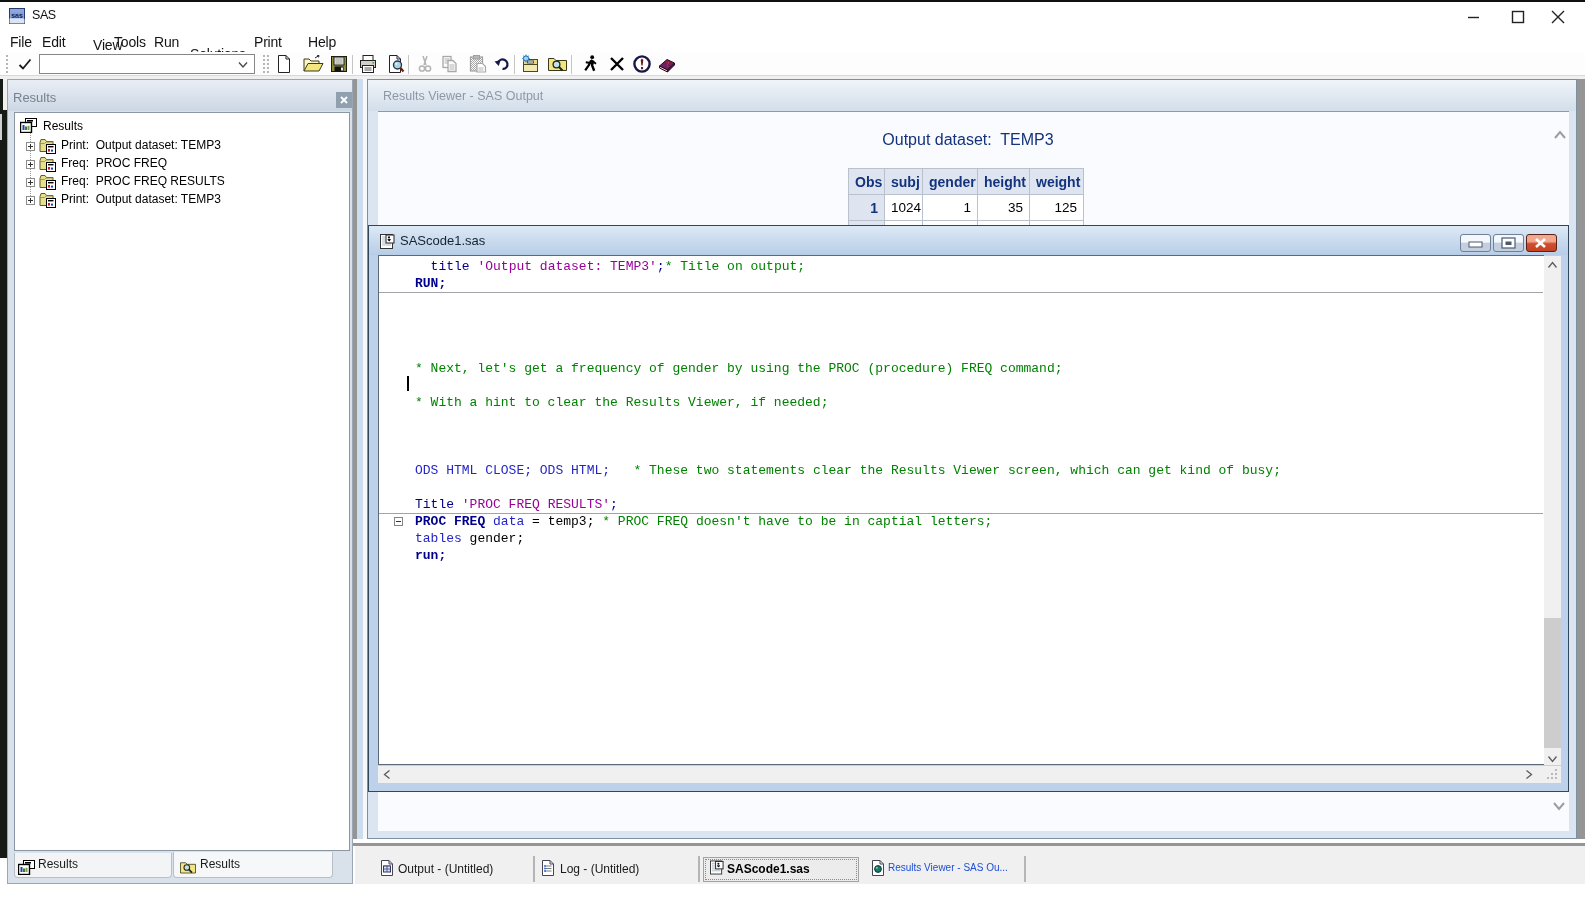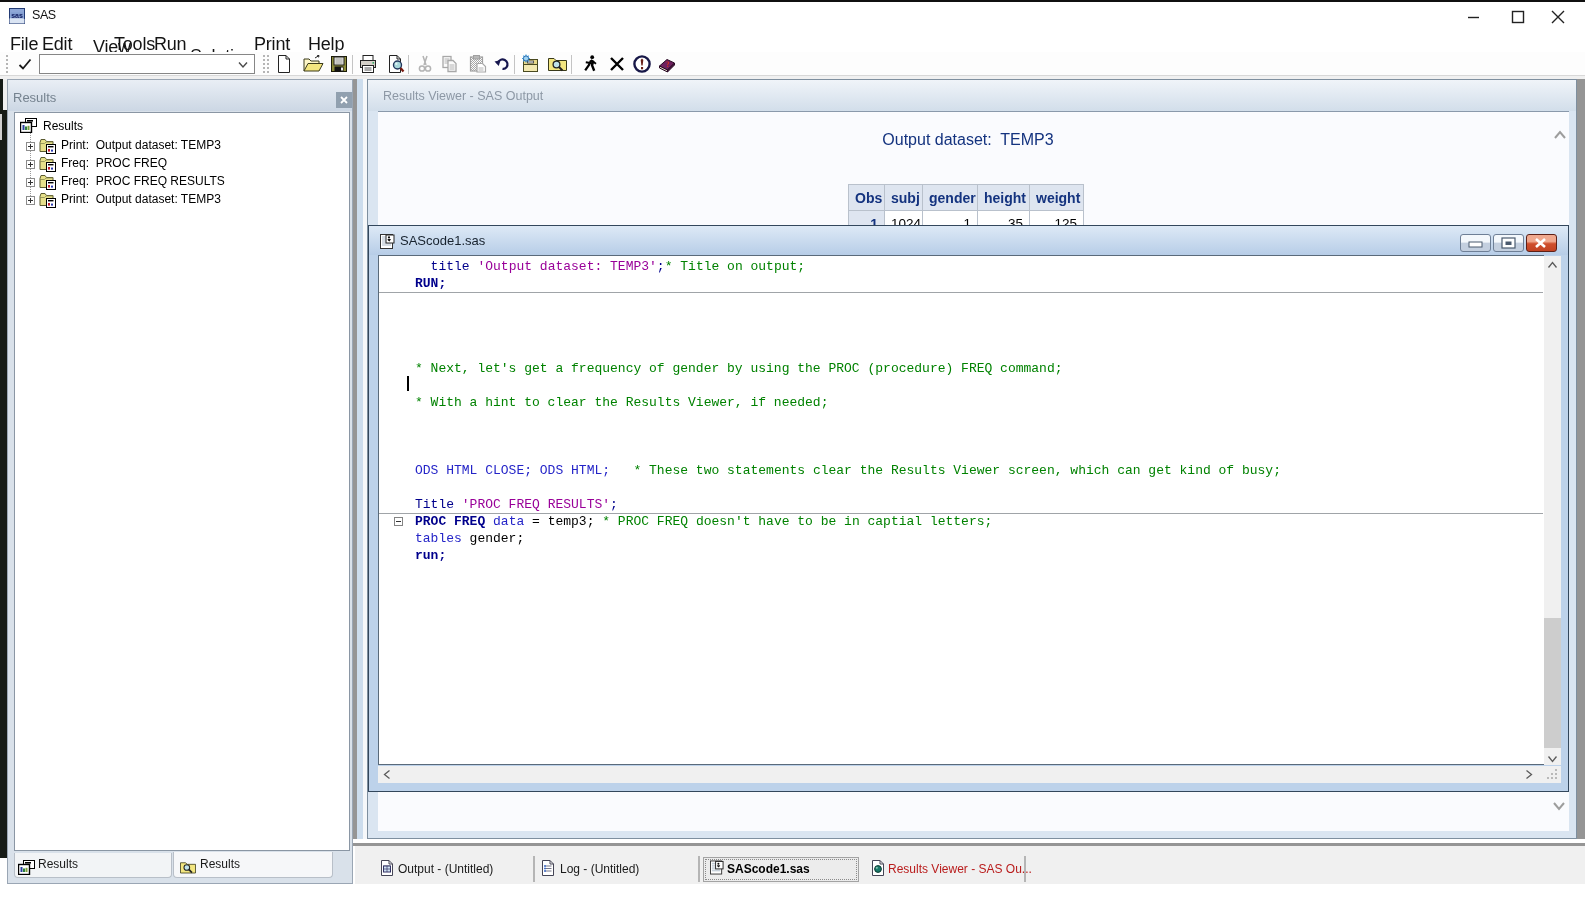--- a/index.html
+++ b/index.html
@@ -58,21 +58,21 @@
     </svg>
     <div class="abs" style="left:32px;top:6px;font-size:12.5px;letter-spacing:-0.4px;color:#111;">SAS</div>
 
     <svg class="abs" style="left:1462px;top:4px;" width="120" height="22" viewBox="0 0 120 22">
       <path d="M6 11.5 H17" stroke="#222" stroke-width="1.4" fill="none"></path>
       <rect x="50.5" y="5.5" width="11" height="11" fill="none" stroke="#222" stroke-width="1.4"></rect>
       <path d="M90 5 L102 17 M102 5 L90 17" stroke="#222" stroke-width="1.4" fill="none"></path>
     </svg>
   </div>
 
-  <div class="abs" style="left:0;top:30px;width:1436px;height:22px;background:#ffffff;font-size:18px;color:#141414;letter-spacing:-0.2px;">
+  <div class="abs" style="left:0;top:30px;width:1436px;height:22px;background:#ffffff;font-size:14px;color:#141414;letter-spacing:-0.2px;">
     <span class="abs" style="left:10px;top:4px;">File</span>
     <span class="abs" style="left:42px;top:4px;">Edit</span>
     <span class="abs" style="left:75px;top:7px;margin-left:18px;">View</span>
     <span class="abs" style="left:114px;top:4px;">Tools</span>
     <span class="abs" style="left:154px;top:4px;">Run</span>
     <span class="abs" style="left:190px;top:16px;text-decoration:underline;">Solutions</span>
     <span class="abs" style="left:254px;top:4px;">Print</span>
     <span class="abs" style="left:308px;top:4px;">Help</span>
   </div>
 
@@ -222,21 +222,21 @@
 
       <svg class="abs" style="left:1175px;top:17px;" width="14" height="12" viewBox="0 0 14 12">
           <path d="M2 9 L7 3 L12 9" stroke="#9d9d9d" stroke-width="2" fill="none"></path>
         </svg>
       <svg class="abs" style="left:1174px;top:688px;" width="14" height="12" viewBox="0 0 14 12">
           <path d="M2 3 L7 9 L12 3" stroke="#9d9d9d" stroke-width="2" fill="none"></path>
         </svg>
 
       <div class="abs" style="left:0;top:19px;width:1180px;text-align:center;font-size:16px;font-weight:normal;color:#14337f;">Output dataset:&nbsp; TEMP3</div>
 
-      <table class="abs" id="rvtab" style="left:470px;top:56px;border-collapse:collapse;table-layout:fixed;width:235px;font-size:14px;margin-top:16px;">
+      <table class="abs" id="rvtab" style="left:470px;top:56px;border-collapse:collapse;table-layout:fixed;width:235px;font-size:14px;">
         <colgroup>
             <col style="width:36px">
             <col style="width:38px">
             <col style="width:55px">
             <col style="width:52px">
             <col style="width:54px">
           </colgroup>
         <tbody>
             <tr>
           <th>Obs</th>
@@ -437,21 +437,21 @@
   </div>
 
   <div class="abs" id="winbar" style="left:355px;top:846px;width:1230px;height:38px;background:#f0f0f0;">
     <div class="abs" style="left:178px;top:10px;width:2px;height:26px;background:#b5b5b5;"></div>
     <div class="abs" style="left:343px;top:10px;width:2px;height:26px;background:#b5b5b5;"></div>
     <div class="abs" style="left:348px;top:11px;width:156px;height:25px;background:#ececec;border:1px solid #a3a3a3;outline:1px dotted #8a8a8a;outline-offset:-3px;"></div>
     <div class="abs" style="left:669px;top:10px;width:2px;height:26px;background:#b5b5b5;"></div>
     <div class="abs" style="left:43px;top:16px;font-size:12px;color:#1a1a1a;">Output - (Untitled)</div>
     <div class="abs" style="left:205px;top:16px;font-size:12px;color:#1a1a1a;">Log - (Untitled)</div>
     <div class="abs" style="left:372px;top:16px;font-size:12px;font-weight:bold;color:#000;">SAScode1.sas</div>
-    <div class="abs" style="left:533px;top:16px;font-size:12px;color:#b91c1c;">Results Viewer - SAS Ou...</div>
+    <div class="abs" style="left:533px;top:16px;font-size:10px;color:#1d4ed8;">Results Viewer - SAS Ou...</div>
     <div id="tabicons">
       <svg class="abs" style="left:25px;top:14px;" width="14" height="16" viewBox="0 0 14 16">
           <use href="#docicon"></use>
           <rect x="3.5" y="6" width="7" height="6" fill="#cfe0f2" stroke="#336"></rect>
           <path d="M3.5 9h7M7 6v6" stroke="#336" stroke-width="0.7"></path>
         </svg>
       <svg class="abs" style="left:186px;top:14px;" width="14" height="16" viewBox="0 0 14 16">
           <use href="#docicon"></use>
           <circle cx="4" cy="6" r="0.9" fill="#36c"></circle>
           <circle cx="4" cy="8.5" r="0.9" fill="#36c"></circle>

